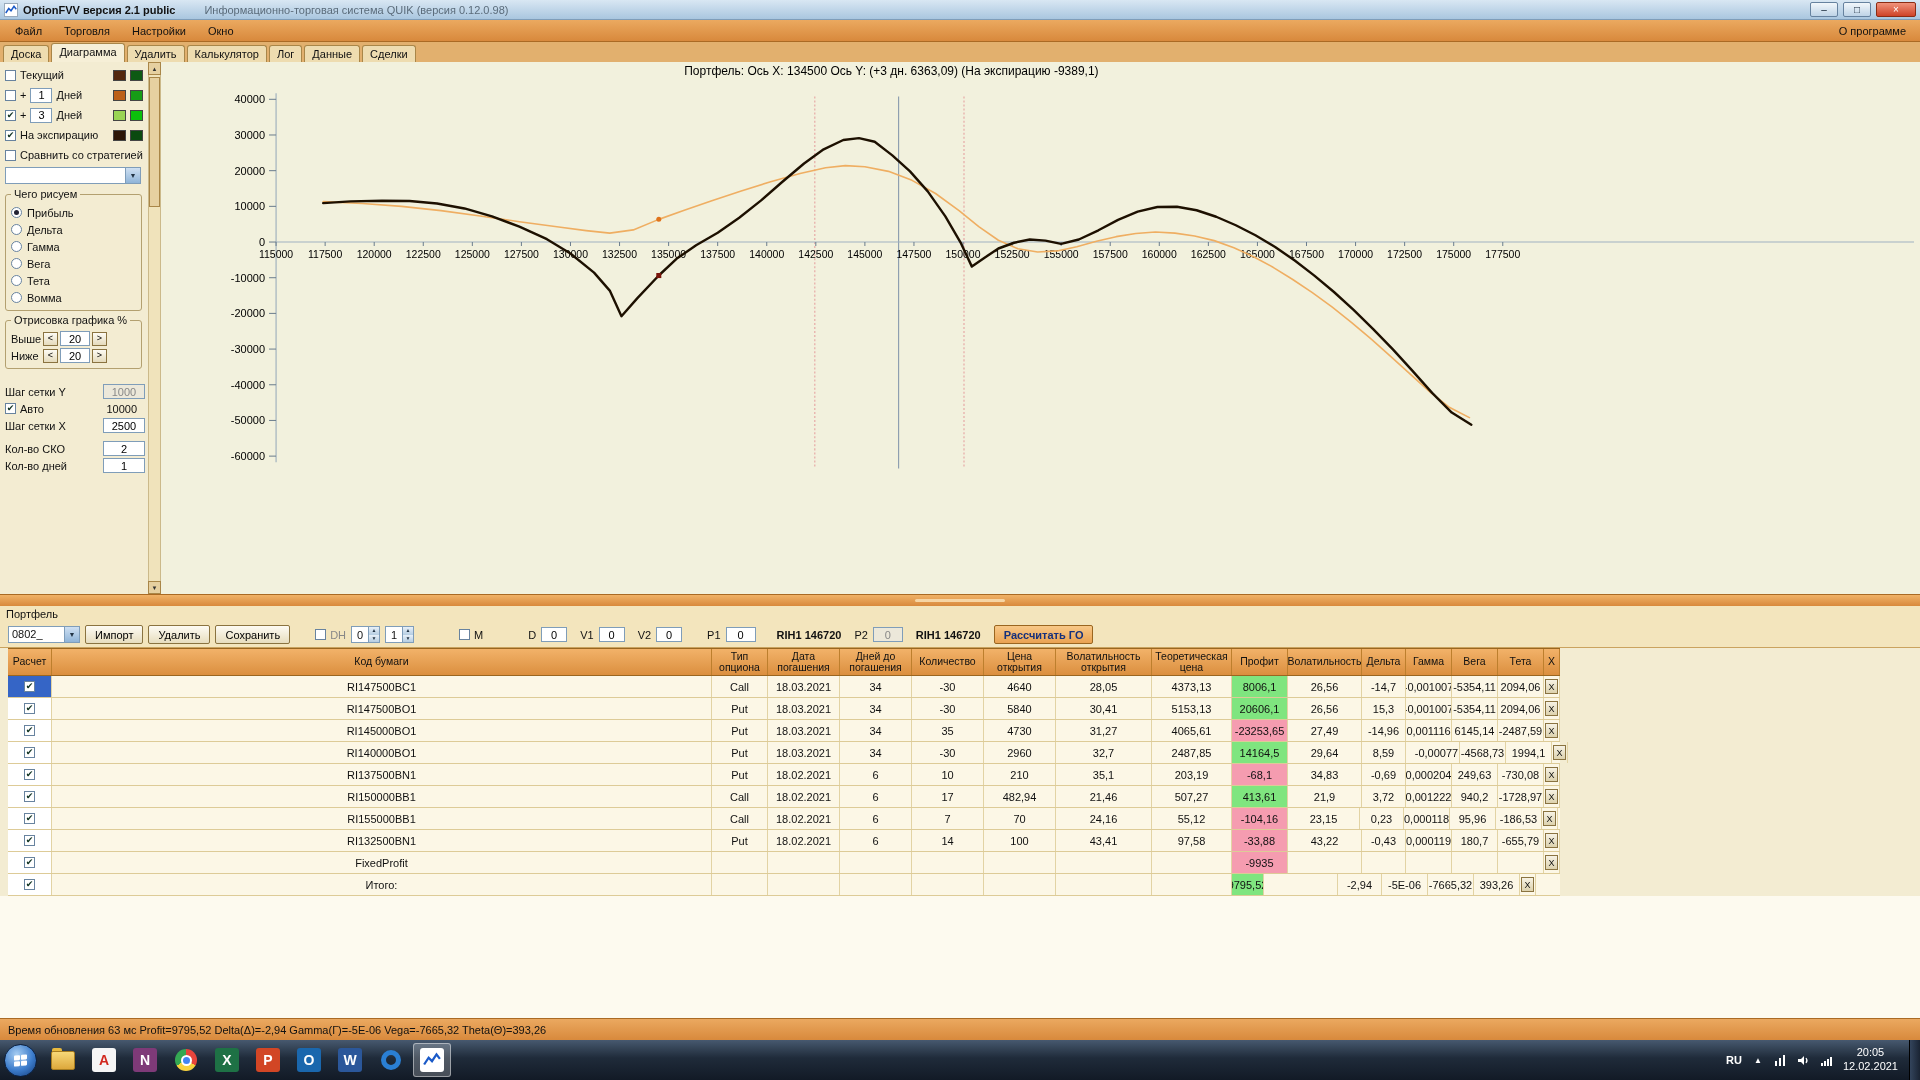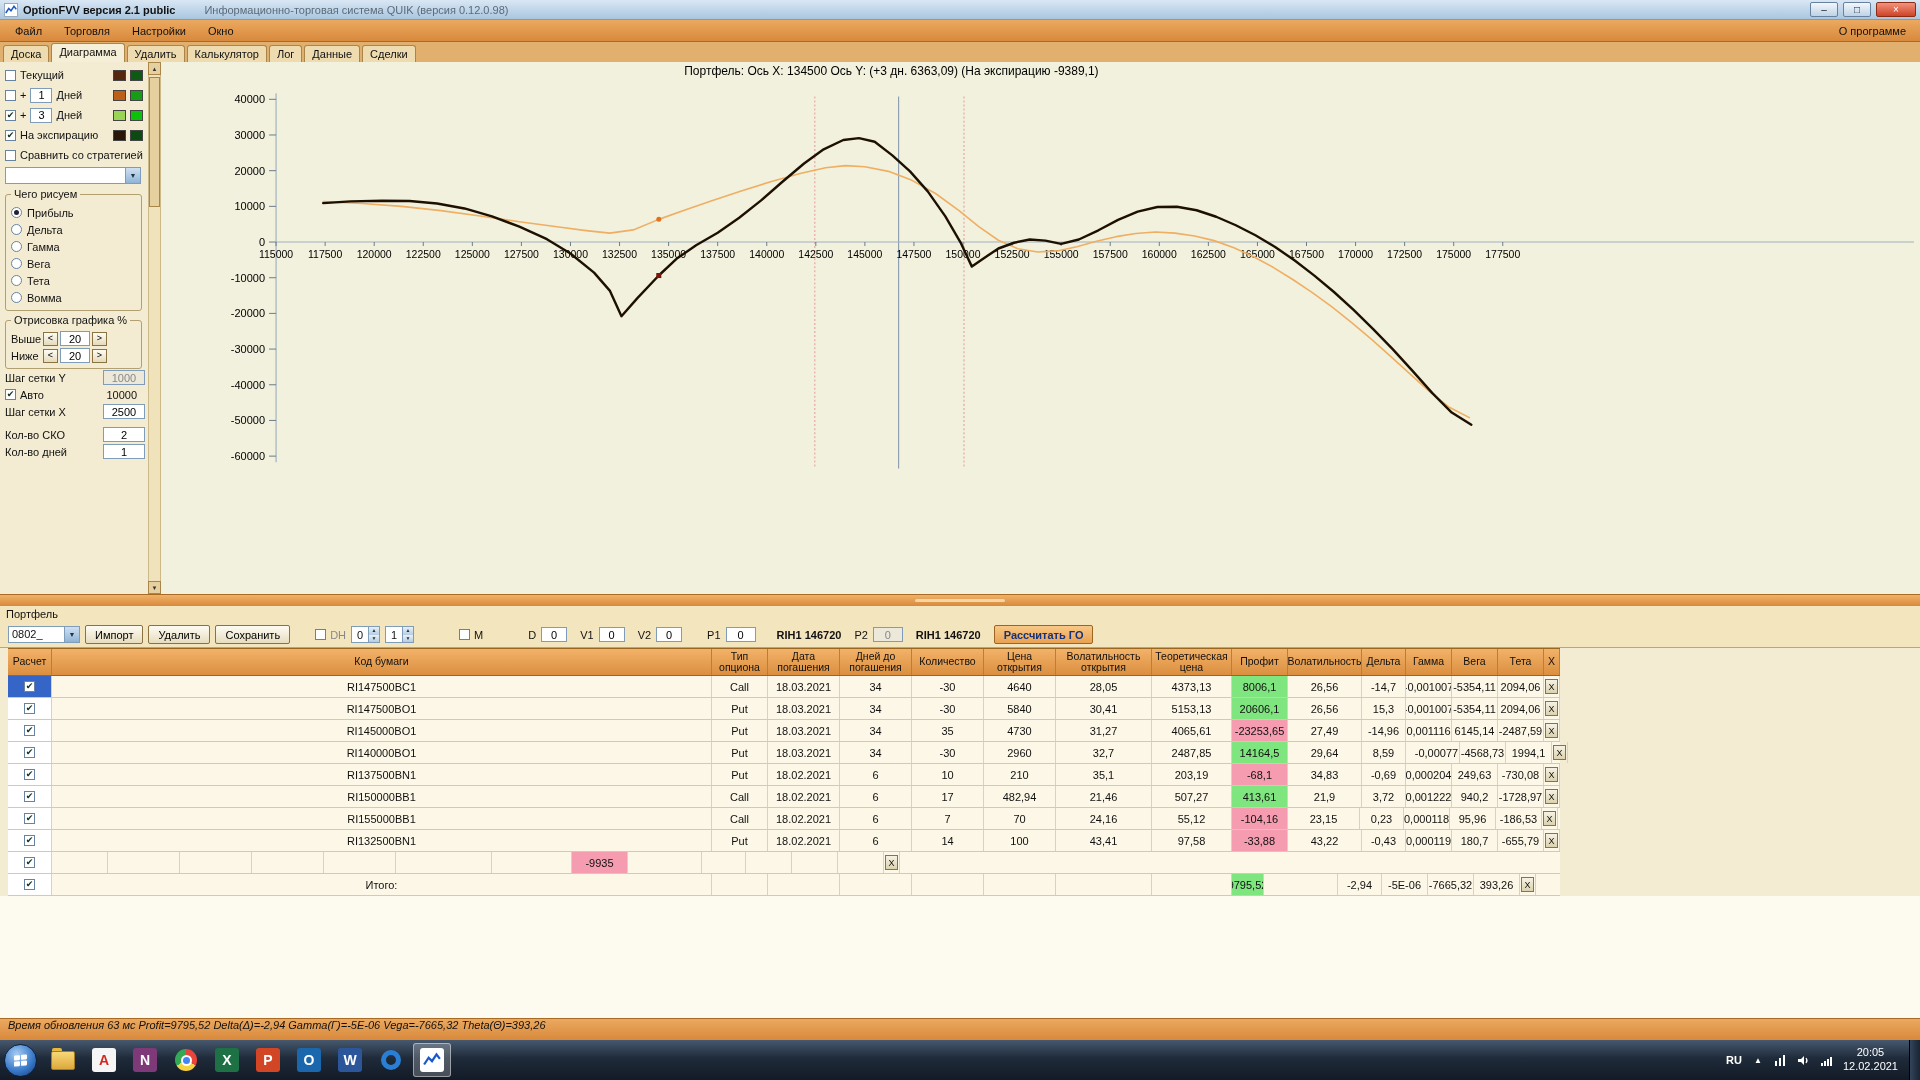--- a/index.html
+++ b/index.html
@@ -103,21 +103,21 @@
   .td.chkcell { background:#fff; }
   .td.chkcell.sel { background:#3565c6; }
   .td.pos { background:#7fe57f; }
   .td.neg { background:#f59cb0; }
   .xbtn { width:13px; height:15px; border:1px solid #8a7340; background:linear-gradient(#f6f2e4,#ddd2ae);
           display:flex; align-items:center; justify-content:center; font-size:9px; }
   .filler { flex:1; background:#fdfaef; }
 
   
   .statusbar { height:22px; flex:none; background:linear-gradient(#eba960,#d8893c); border-top:1px solid #aa6a24;
-               display:flex; align-items:flex-start; padding:0 8px;font-style:italic; }
+               display:flex; align-items:center; padding:0 8px; }
 
   
   .taskbar { height:40px; flex:none; background:linear-gradient(#47596f,#1f2b3a 45%,#121a26);
              display:flex; align-items:center; padding:0 0 0 4px; gap:3px; color:#fff; }
   .orb { width:33px; height:33px; border-radius:50%; flex:none; border:1px solid #0b2040;
          background:radial-gradient(circle at 38% 30%, #a6cdf2, #3c7ccb 55%, #123a77);
          display:flex; align-items:center; justify-content:center; margin-right:4px; }
   .flag { display:grid; grid-template-columns:6px 6px; grid-template-rows:5px 5px; gap:1px; transform:skewY(-6deg); }
   .flag div { background:#fff; border-radius:1px; }
   .ticon { width:38px; height:34px; border-radius:3px; display:flex; align-items:center; justify-content:center; }
@@ -277,21 +277,21 @@
         <button class="mini">&gt;</button>
       </div>
       <div class="prow short">
         <span class="rp-label">Ниже</span>
         <button class="mini">&lt;</button>
         <input class="inp rp" value="20" style="">
         <button class="mini">&gt;</button>
       </div>
     </div>
 
-    <div class="prow short" style="">
+    <div class="prow short" style="margin-top:14px">
       <span class="glabel">Шаг сетки Y</span>
       <input class="inp num disabled" value="1000" style="">
     </div>
     <div class="prow short">
       <label class="chk">
         <span class="box" id="auto-box">✔</span>
         <span>Авто</span>
       </label>
       <span class="autoval">10000</span>
     </div>
@@ -654,20 +654,21 @@
         <div class="td" style="width: 46px;">180,7</div>
         <div class="td" style="width: 46px;">-655,79</div>
         <div class="td" style="width: 16px;">
           <span class="xbtn">X</span>
         </div>
       </div>
       <div class="tr">
         <div class="td chkcell" style="width: 44px;">
           <span class="box">✔</span>
         </div>
+        <div class="td" style="width: 660px;">FixedProfit</div>
         <div class="td" style="width: 56px;"></div>
         <div class="td" style="width: 72px;"></div>
         <div class="td" style="width: 72px;"></div>
         <div class="td" style="width: 72px;"></div>
         <div class="td" style="width: 72px;"></div>
         <div class="td" style="width: 96px;"></div>
         <div class="td" style="width: 80px;"></div>
         <div class="td neg" style="width: 56px;">-9935</div>
         <div class="td" style="width: 74px;"></div>
         <div class="td" style="width: 44px;"></div>

